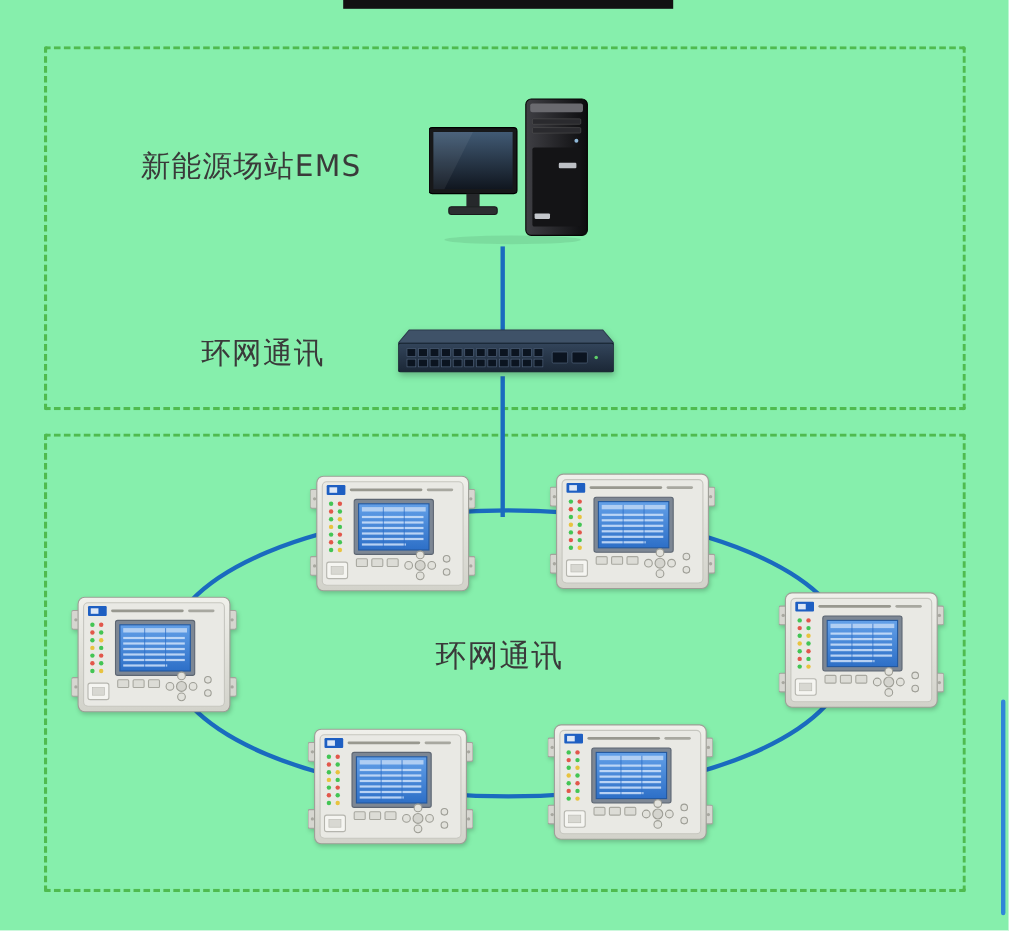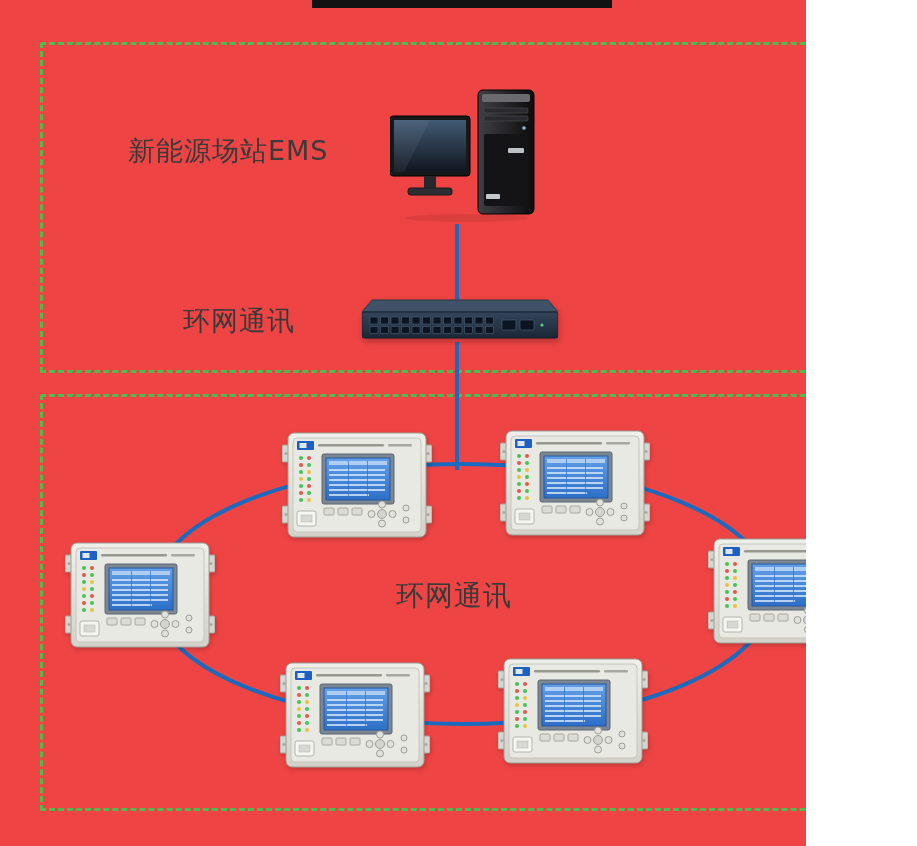--- a/index.html
+++ b/index.html
@@ -1,18 +1,18 @@
 <!DOCTYPE html>
 <html><head>
 <meta charset="utf-8">
 <style>
   * { margin:0; padding:0; box-sizing:border-box; }
   html, body { background:#ffffff; }
   .canvas {
-    position:relative; width:806px; height:846px; background:#ef4444;
+    position:relative; width:917px; height:846px; background:#86efac;
     overflow:hidden; font-family:"DejaVu Sans","Liberation Sans",sans-serif;
   }
   .top-bar { position:absolute; left:312px; top:0; width:300px; height:8px; background:#121212; }
   .frame { position:absolute; border:3px dashed #4fbb4f; border-radius:2px; background:transparent; }
   .frame-ems  { left:40px; top:42px;  width:838px; height:331px; }
   .frame-ring { left:40px; top:394px; width:838px; height:417px; }
   .overlay { position:absolute; left:0; top:0; pointer-events:none; }
   .label { position:absolute; color:#3a3a3a; font-weight:500; letter-spacing:1px; white-space:nowrap; }
   .label-ems    { left:128px; top:133px; font-size:27px; }
   .label-switch { left:183px; top:303px; font-size:27px; }

